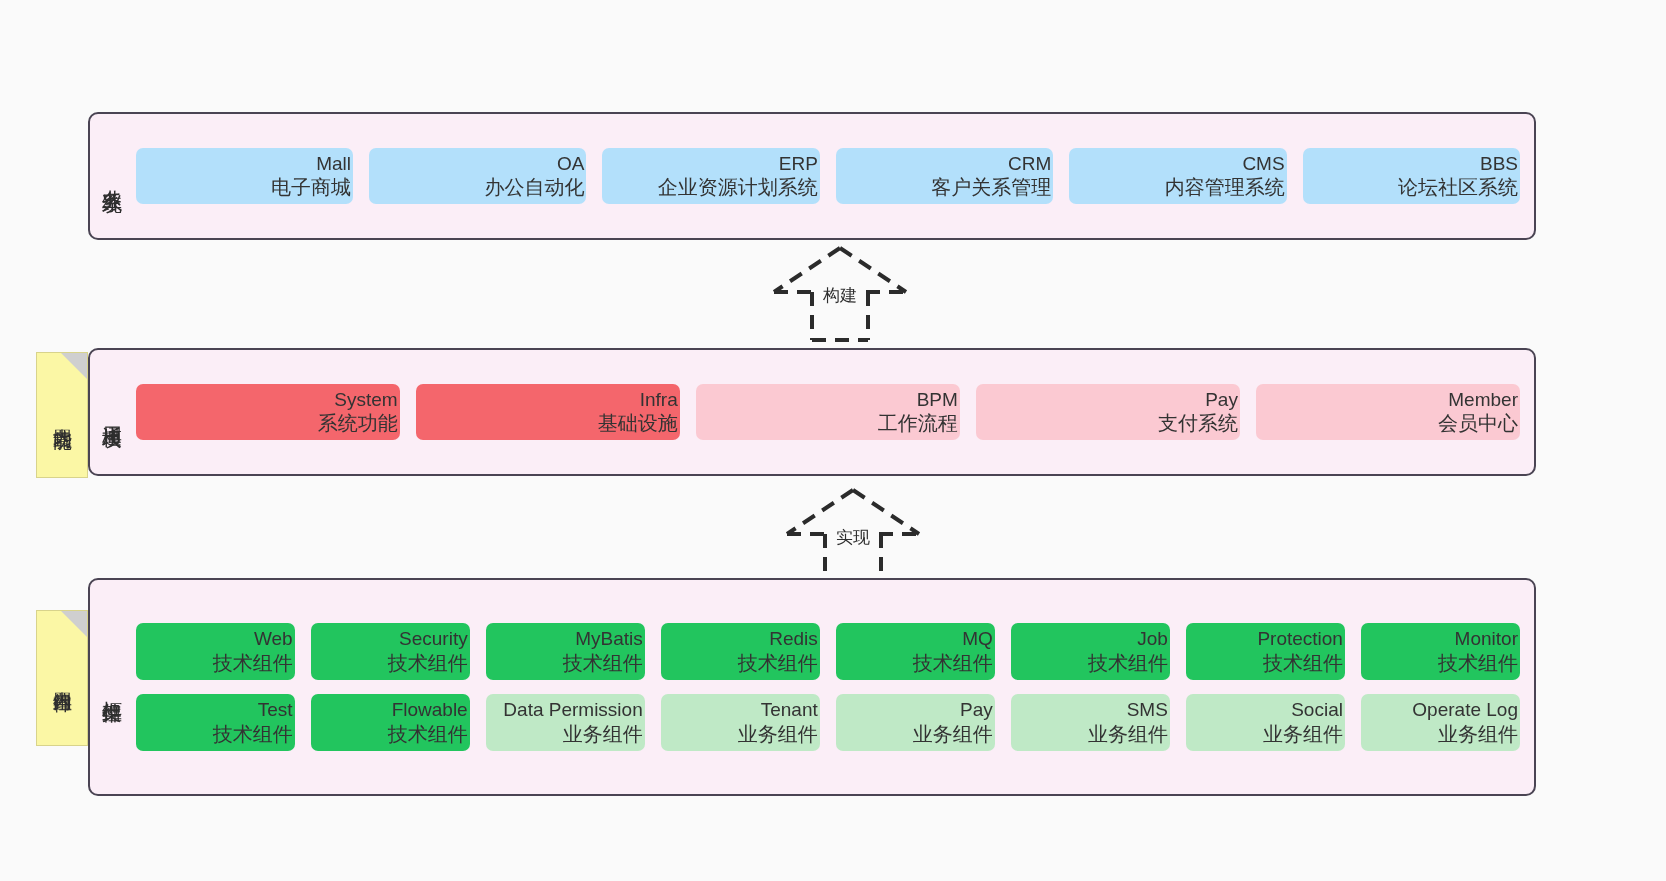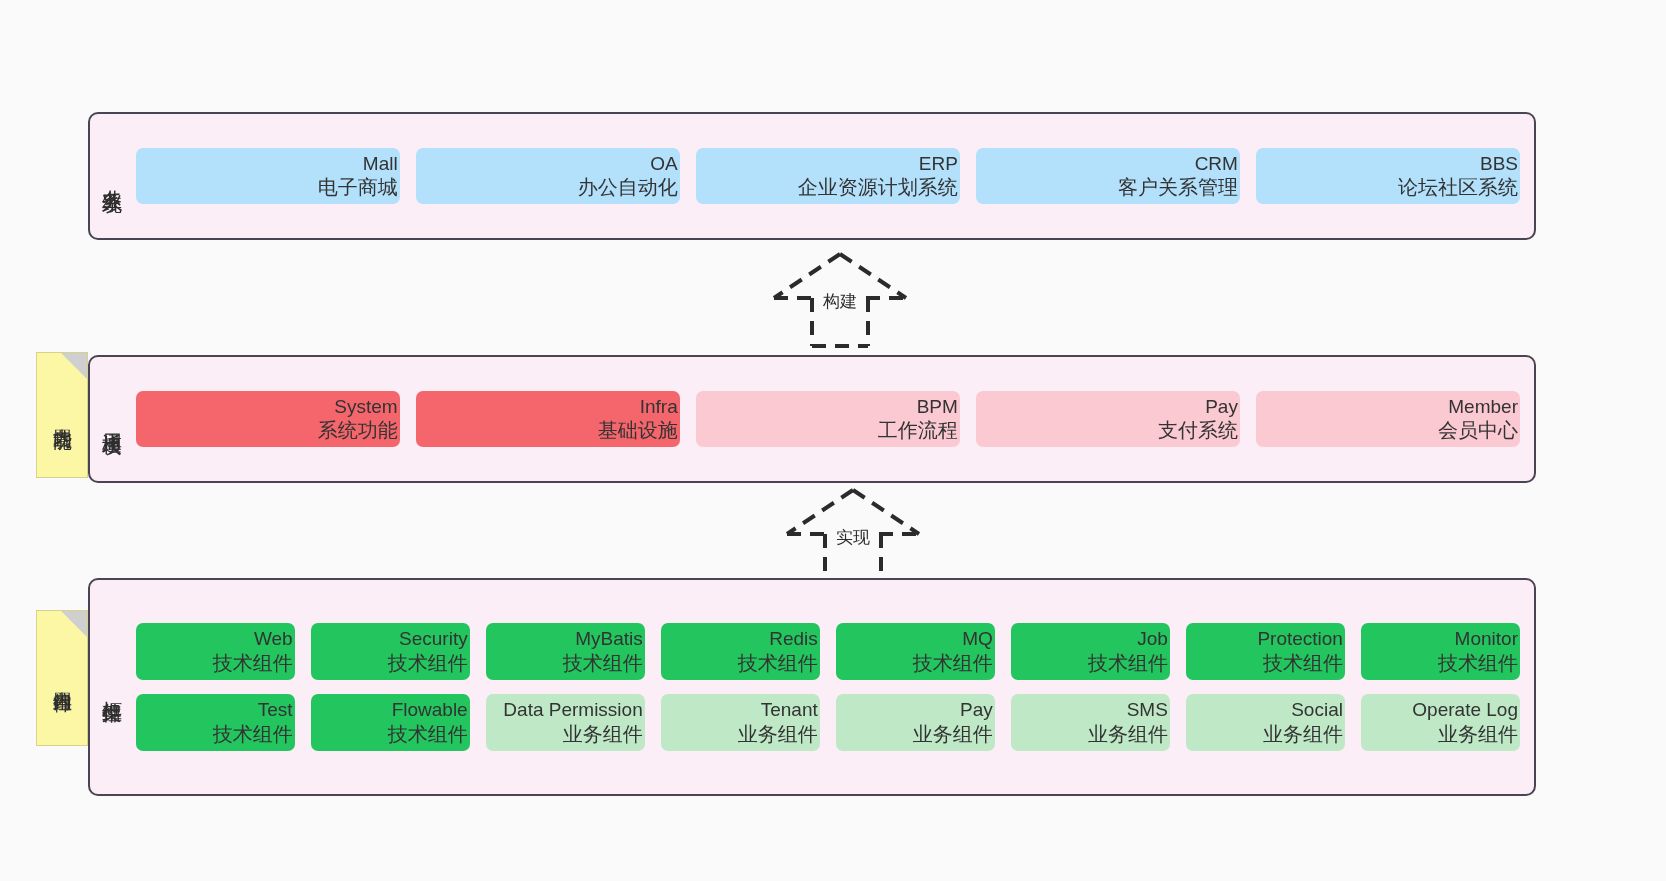--- a/index.html
+++ b/index.html
@@ -123,27 +123,27 @@
     font-size: 17px;
     color: #2e2e2e;
     background: #fafafa;
     padding: 0 3px;
     white-space: nowrap;
     user-select: none;
   }
 
   
   #panel-business  { left: 88px;  top: 112px; width: 1448px; height: 128px; }
-  #panel-common    { left: 88px;  top: 348px; width: 1448px; height: 128px; margin-top: 7px; }
+  #panel-common    { left: 88px;  top: 348px; width: 1448px; height: 128px; }
   #panel-framework { left: 88px;  top: 578px; width: 1448px; height: 218px; }
 
   #sticky-builtin-features   { left: 36px; top: 352px; width: 52px;  height: 126px; }
   #sticky-builtin-components { left: 36px; top: 610px; width: 52px;  height: 136px; }
 
-  #arrow-build     { left: 760px; top: 252px; }
+  #arrow-build     { left: 760px; top: 246px; }
   #arrow-implement { left: 773px; top: 488px; }
 </style>
 </head>
 <body>
 
 <div class="panel" id="panel-business">
   <div class="panel-label">业务系统</div>
   <div class="panel-body">
     <div class="row">
       <div class="box blue">
@@ -154,20 +154,24 @@
         <span class="t1">OA</span>
         <span class="t2">办公自动化</span>
       </div>
       <div class="box blue">
         <span class="t1">ERP</span>
         <span class="t2">企业资源计划系统</span>
       </div>
       <div class="box blue">
         <span class="t1">CRM</span>
         <span class="t2">客户关系管理</span>
+      </div>
+      <div class="box blue">
+        <span class="t1">CMS</span>
+        <span class="t2">内容管理系统</span>
       </div>
       <div class="box blue">
         <span class="t1">BBS</span>
         <span class="t2">论坛社区系统</span>
       </div>
     </div>
   </div>
 </div>
 
 <div class="arrow" id="arrow-build">

